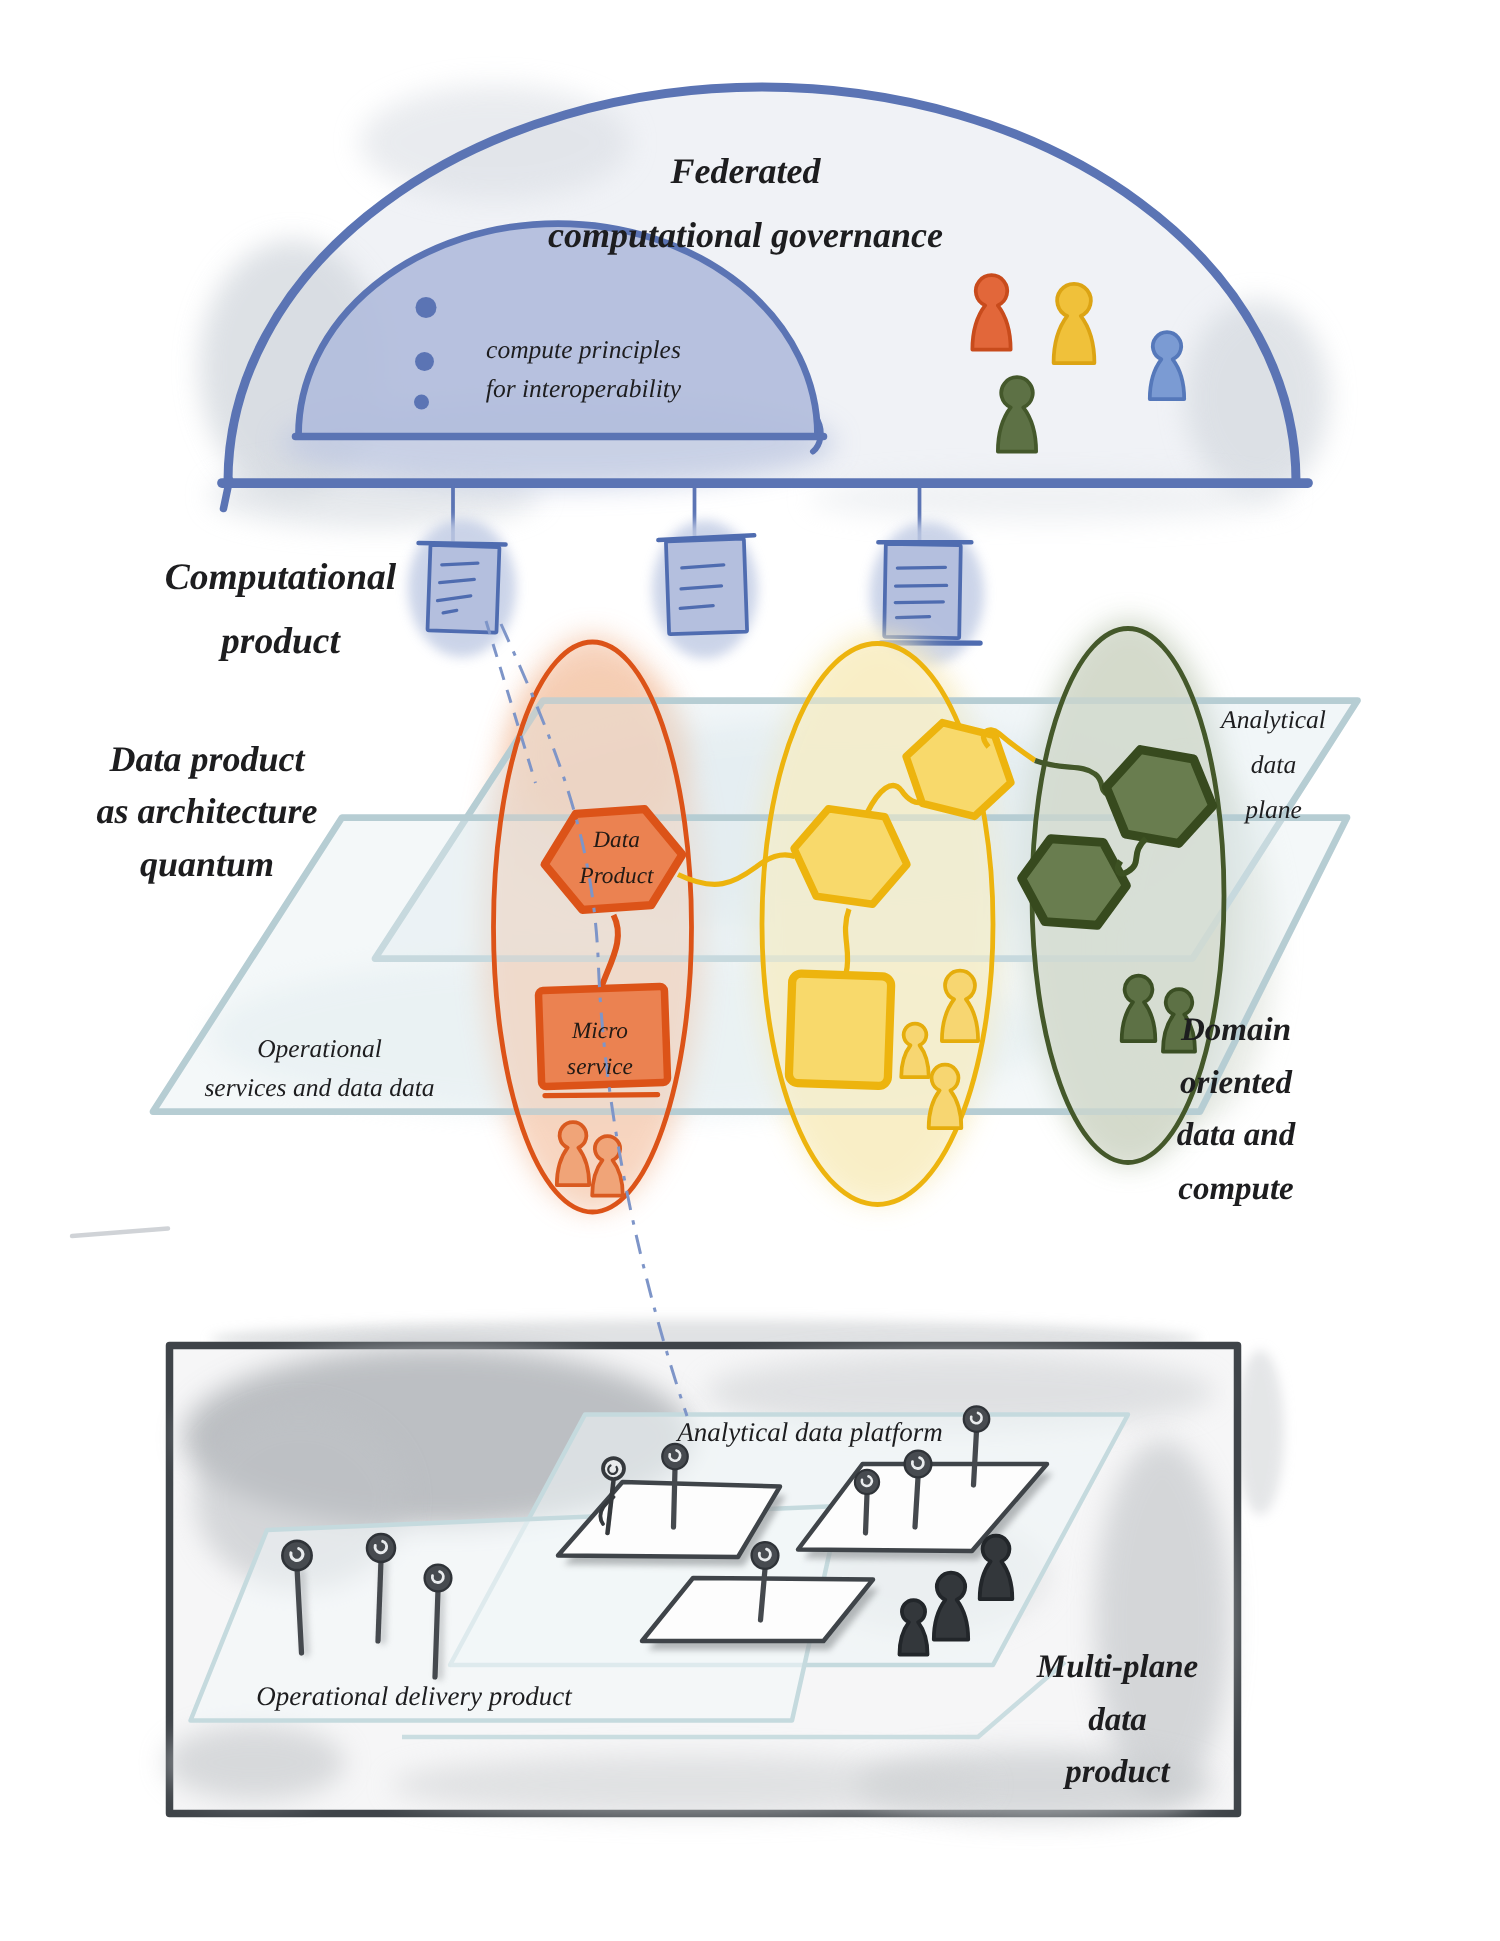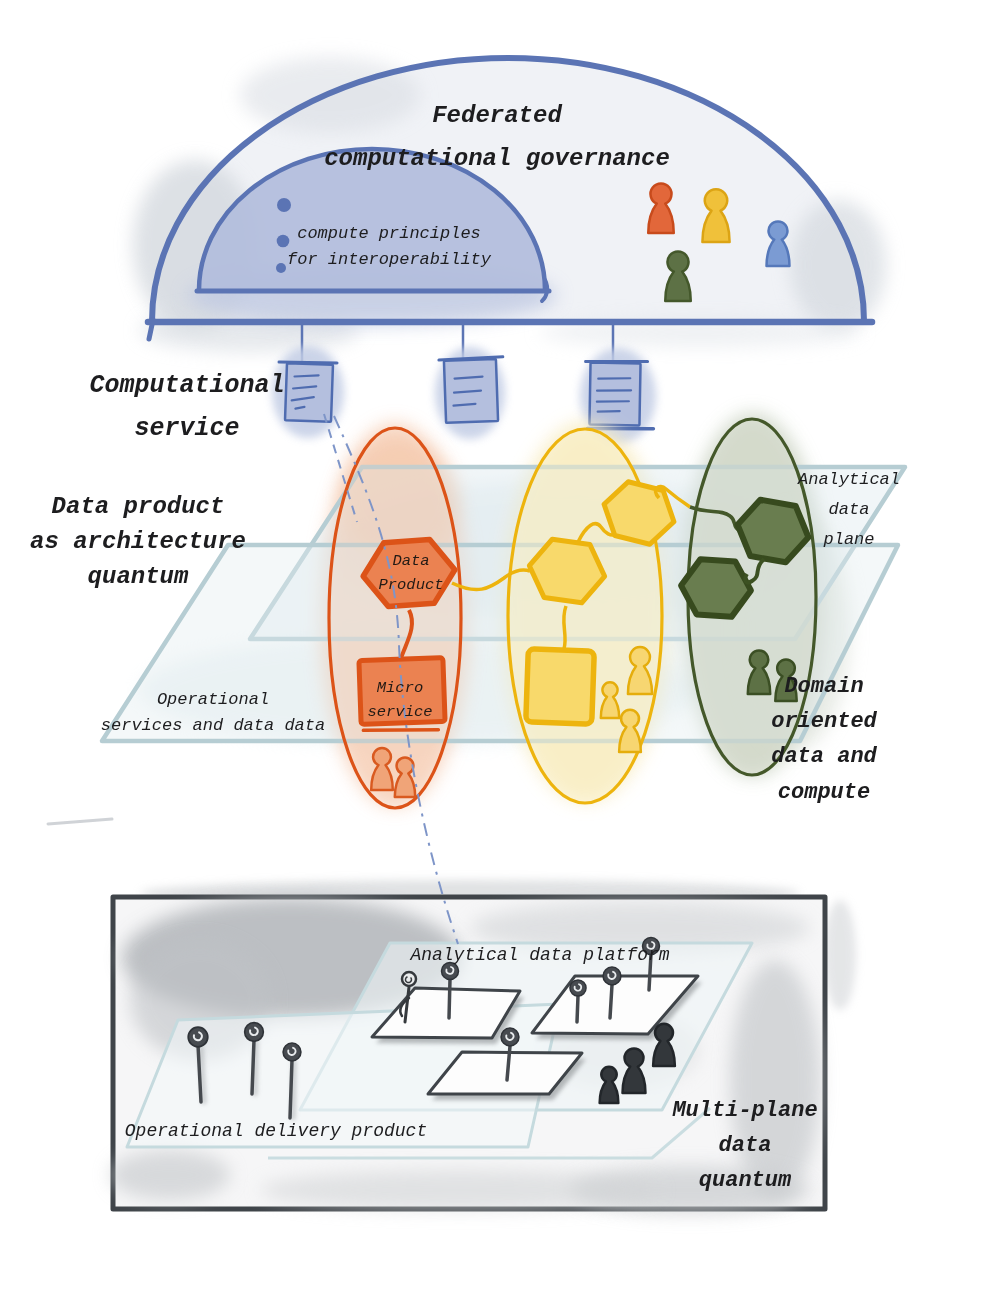--- a/index.html
+++ b/index.html
@@ -5,21 +5,21 @@
   :root{
     --c-blue:#5b74b4; --c-doc:#b4bfde; --c-dashline:#7e95c8;
     --c-orange:#dc5318; --c-orangefill:#eb8251;
     --c-yellow:#edb40e; --c-yellowfill:#f8d96b;
     --c-green:#44582a; --c-greenfill:#697d4f;
     --c-plane:#b6cdd3; --c-plane2:#c5dade;
     --c-dark:#3f4449; --c-text:#1d1d1f;
   }
   html,body{margin:0;padding:0;background:#ffffff;}
   .stage{position:relative;width:924px;height:1294px;background:#fff;overflow:hidden;
-         font-family:Liberation Mono, monospace;color:var(--c-text);}
+         font-family:Liberation Serif, serif;color:var(--c-text);}
   svg.layer{position:absolute;left:0;top:0;width:1000px;height:1294px;}
   .sBlue{stroke:var(--c-blue);} .fBlue{fill:var(--c-blue);}
   .fDoc{fill:var(--c-doc);}     .sDash{stroke:var(--c-dashline);}
   .sO{stroke:var(--c-orange);}  .fO{fill:var(--c-orangefill);}
   .sY{stroke:var(--c-yellow);}  .fY{fill:var(--c-yellowfill);}
   .sG{stroke:var(--c-green);}   .fG{fill:var(--c-greenfill);}
   .sP{stroke:var(--c-plane);}   .sPP{stroke:var(--c-plane2);}
   .sD{stroke:var(--c-dark);}
   .vens{vector-effect:non-scaling-stroke;}
   .lbl{position:absolute;transform:translate(-50%,-50%);white-space:pre-line;text-align:center;
@@ -233,35 +233,35 @@
     <path class="sDash" d="M324,414 L357,522" stroke-width="2" stroke-dasharray="9 7"></path>
     <path class="sDash" d="M334,416 C372,500 396,560 399,645 C403,745 428,855 458,944" stroke-width="2" stroke-dasharray="13 7 3 7"></path>
   </g>
 </svg>
 
 <div class="lbl bold" id="lbl-governance-title">Federated
 computational governance</div>
 <div class="lbl" id="lbl-principles">compute principles
 for interoperability</div>
 <div class="lbl bold" id="lbl-policies">Computational
-service</div>
+product</div>
 <div class="lbl bold" id="lbl-quantum">Data product
 as architecture
 quantum</div>
 <div class="lbl" id="lbl-op-plane">Operational
 services and data data</div>
 <div class="lbl" id="lbl-an-plane">Analytical
 data
 plane</div>
 <div class="lbl bold" id="lbl-domain">Domain
 oriented
 data and
 compute</div>
 <div class="lbl" id="lbl-dp">Data
 Product</div>
 <div class="lbl" id="lbl-ms">Micro
 service</div>
 <div class="lbl" id="lbl-adp">Analytical data platform</div>
 <div class="lbl" id="lbl-odp">Operational delivery product</div>
 <div class="lbl bold" id="lbl-mp">Multi-plane
 data
-quantum</div>
+product</div>
 </div>
 
 </body></html>

